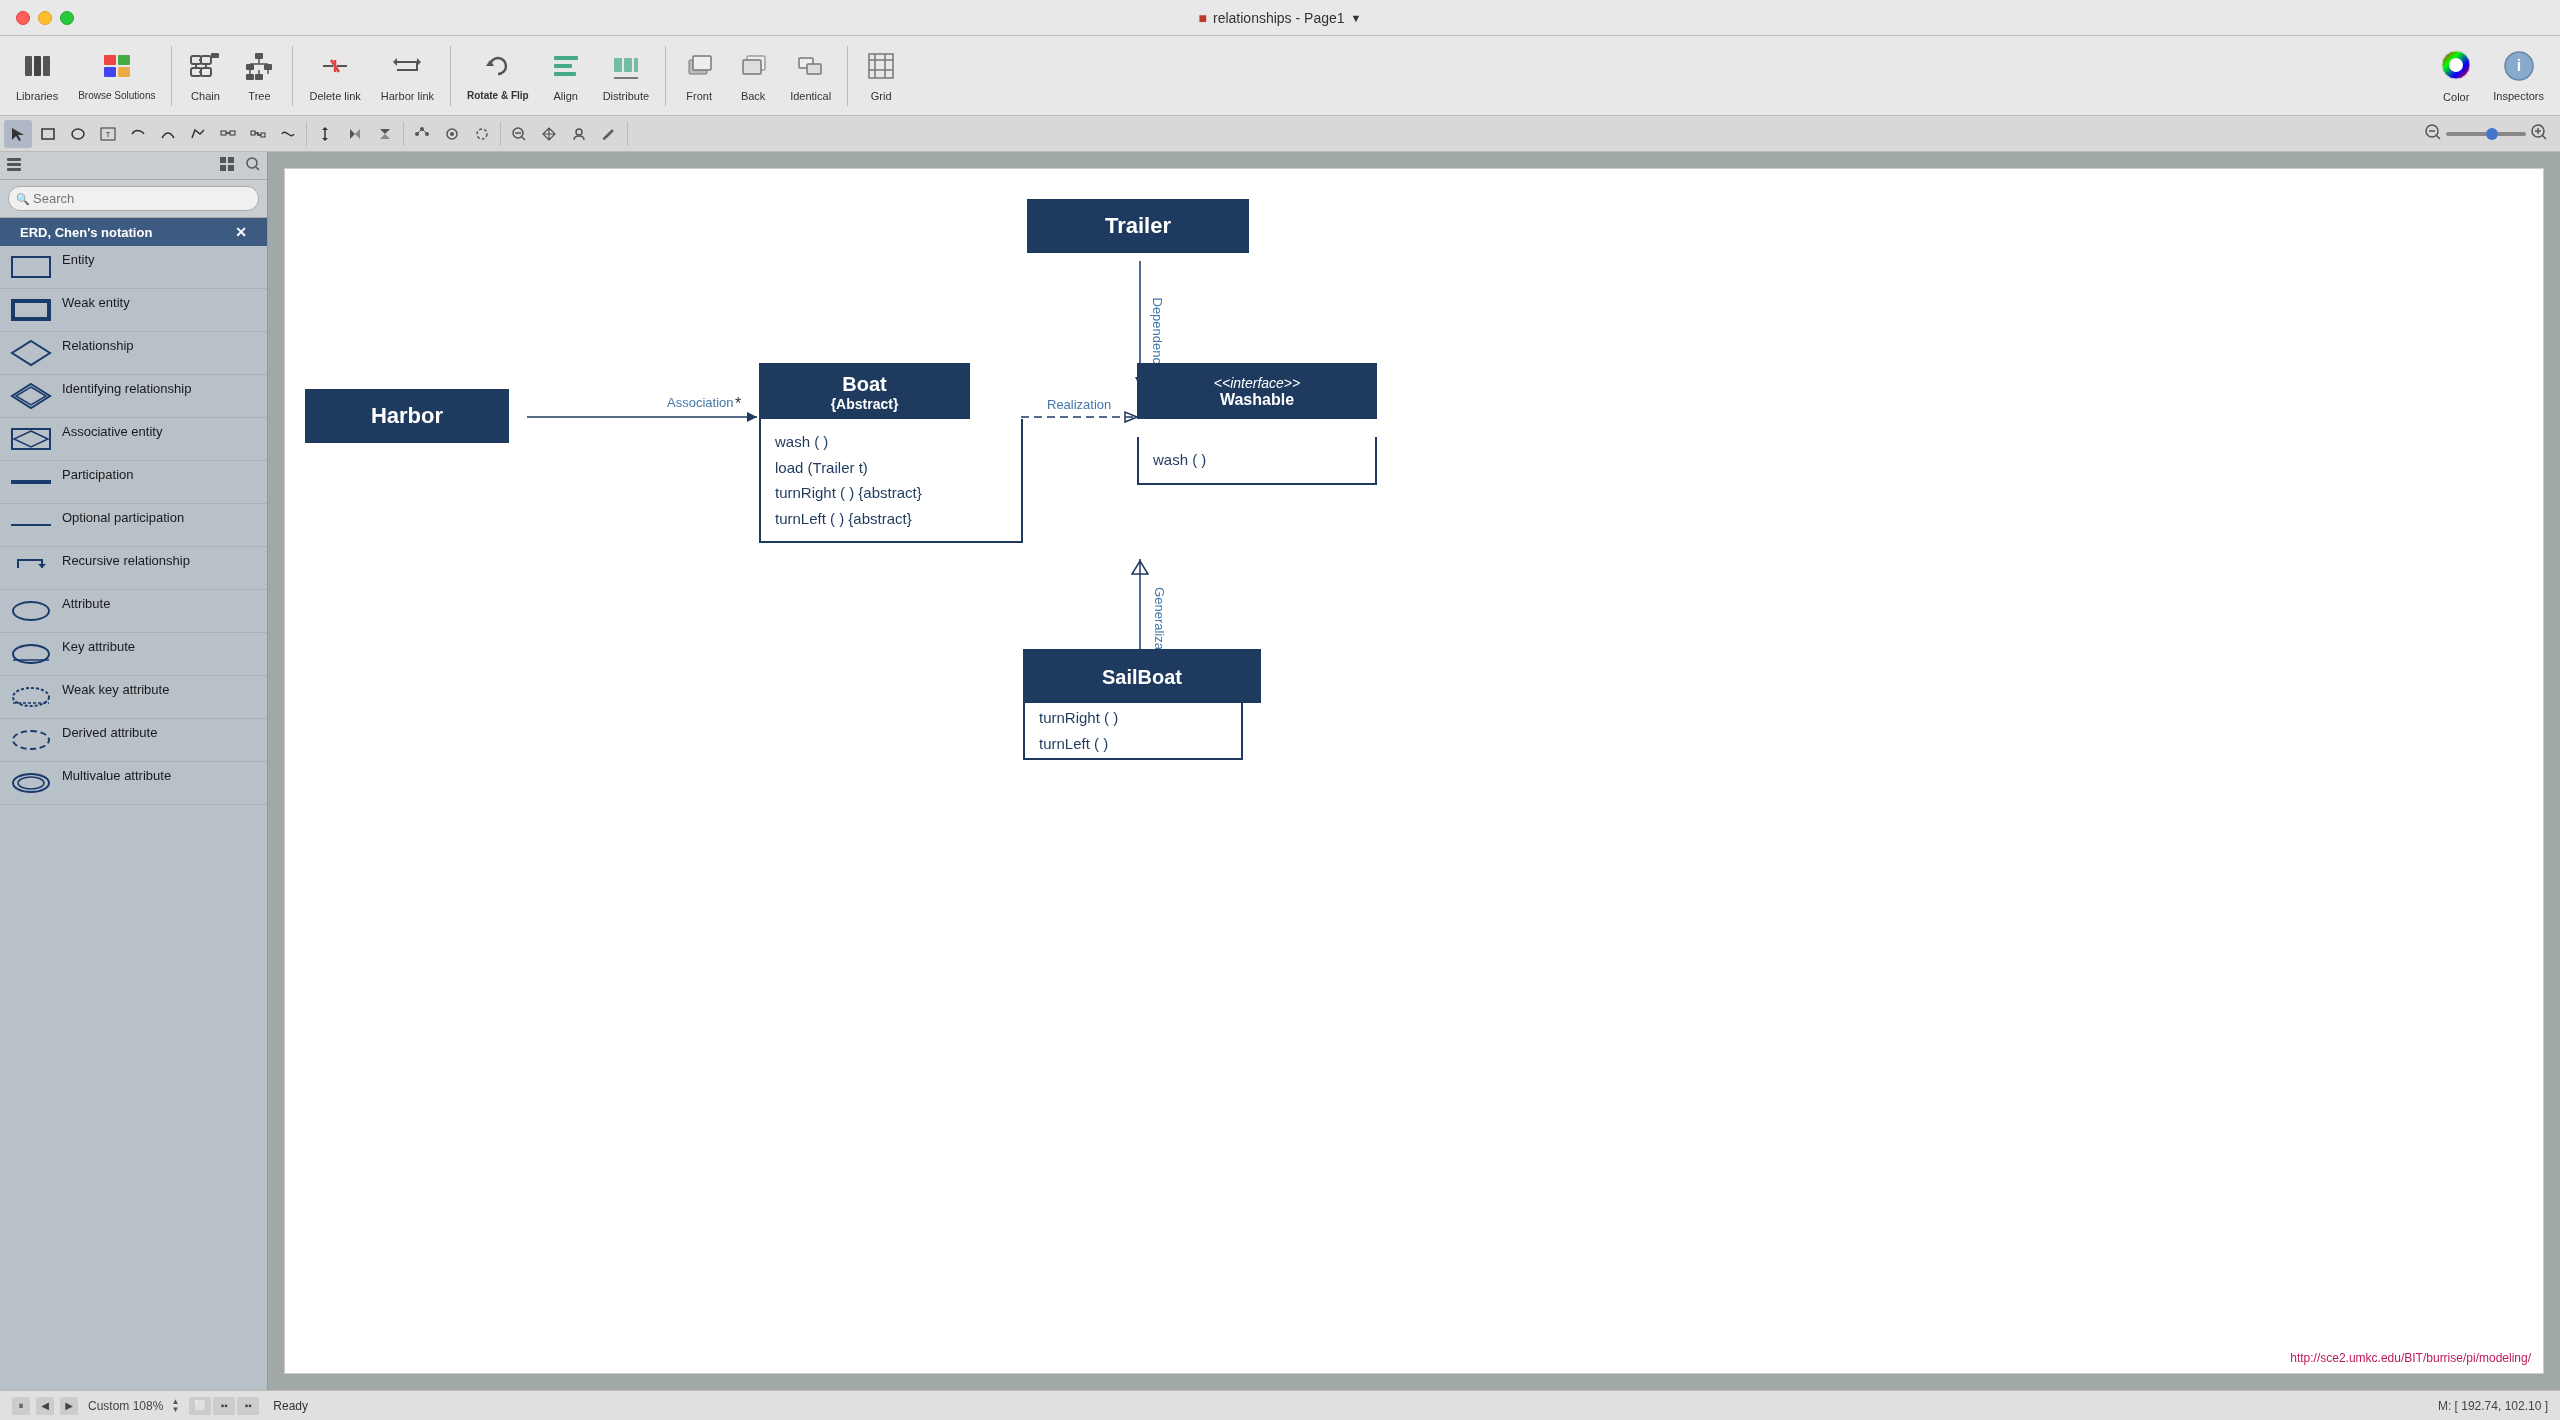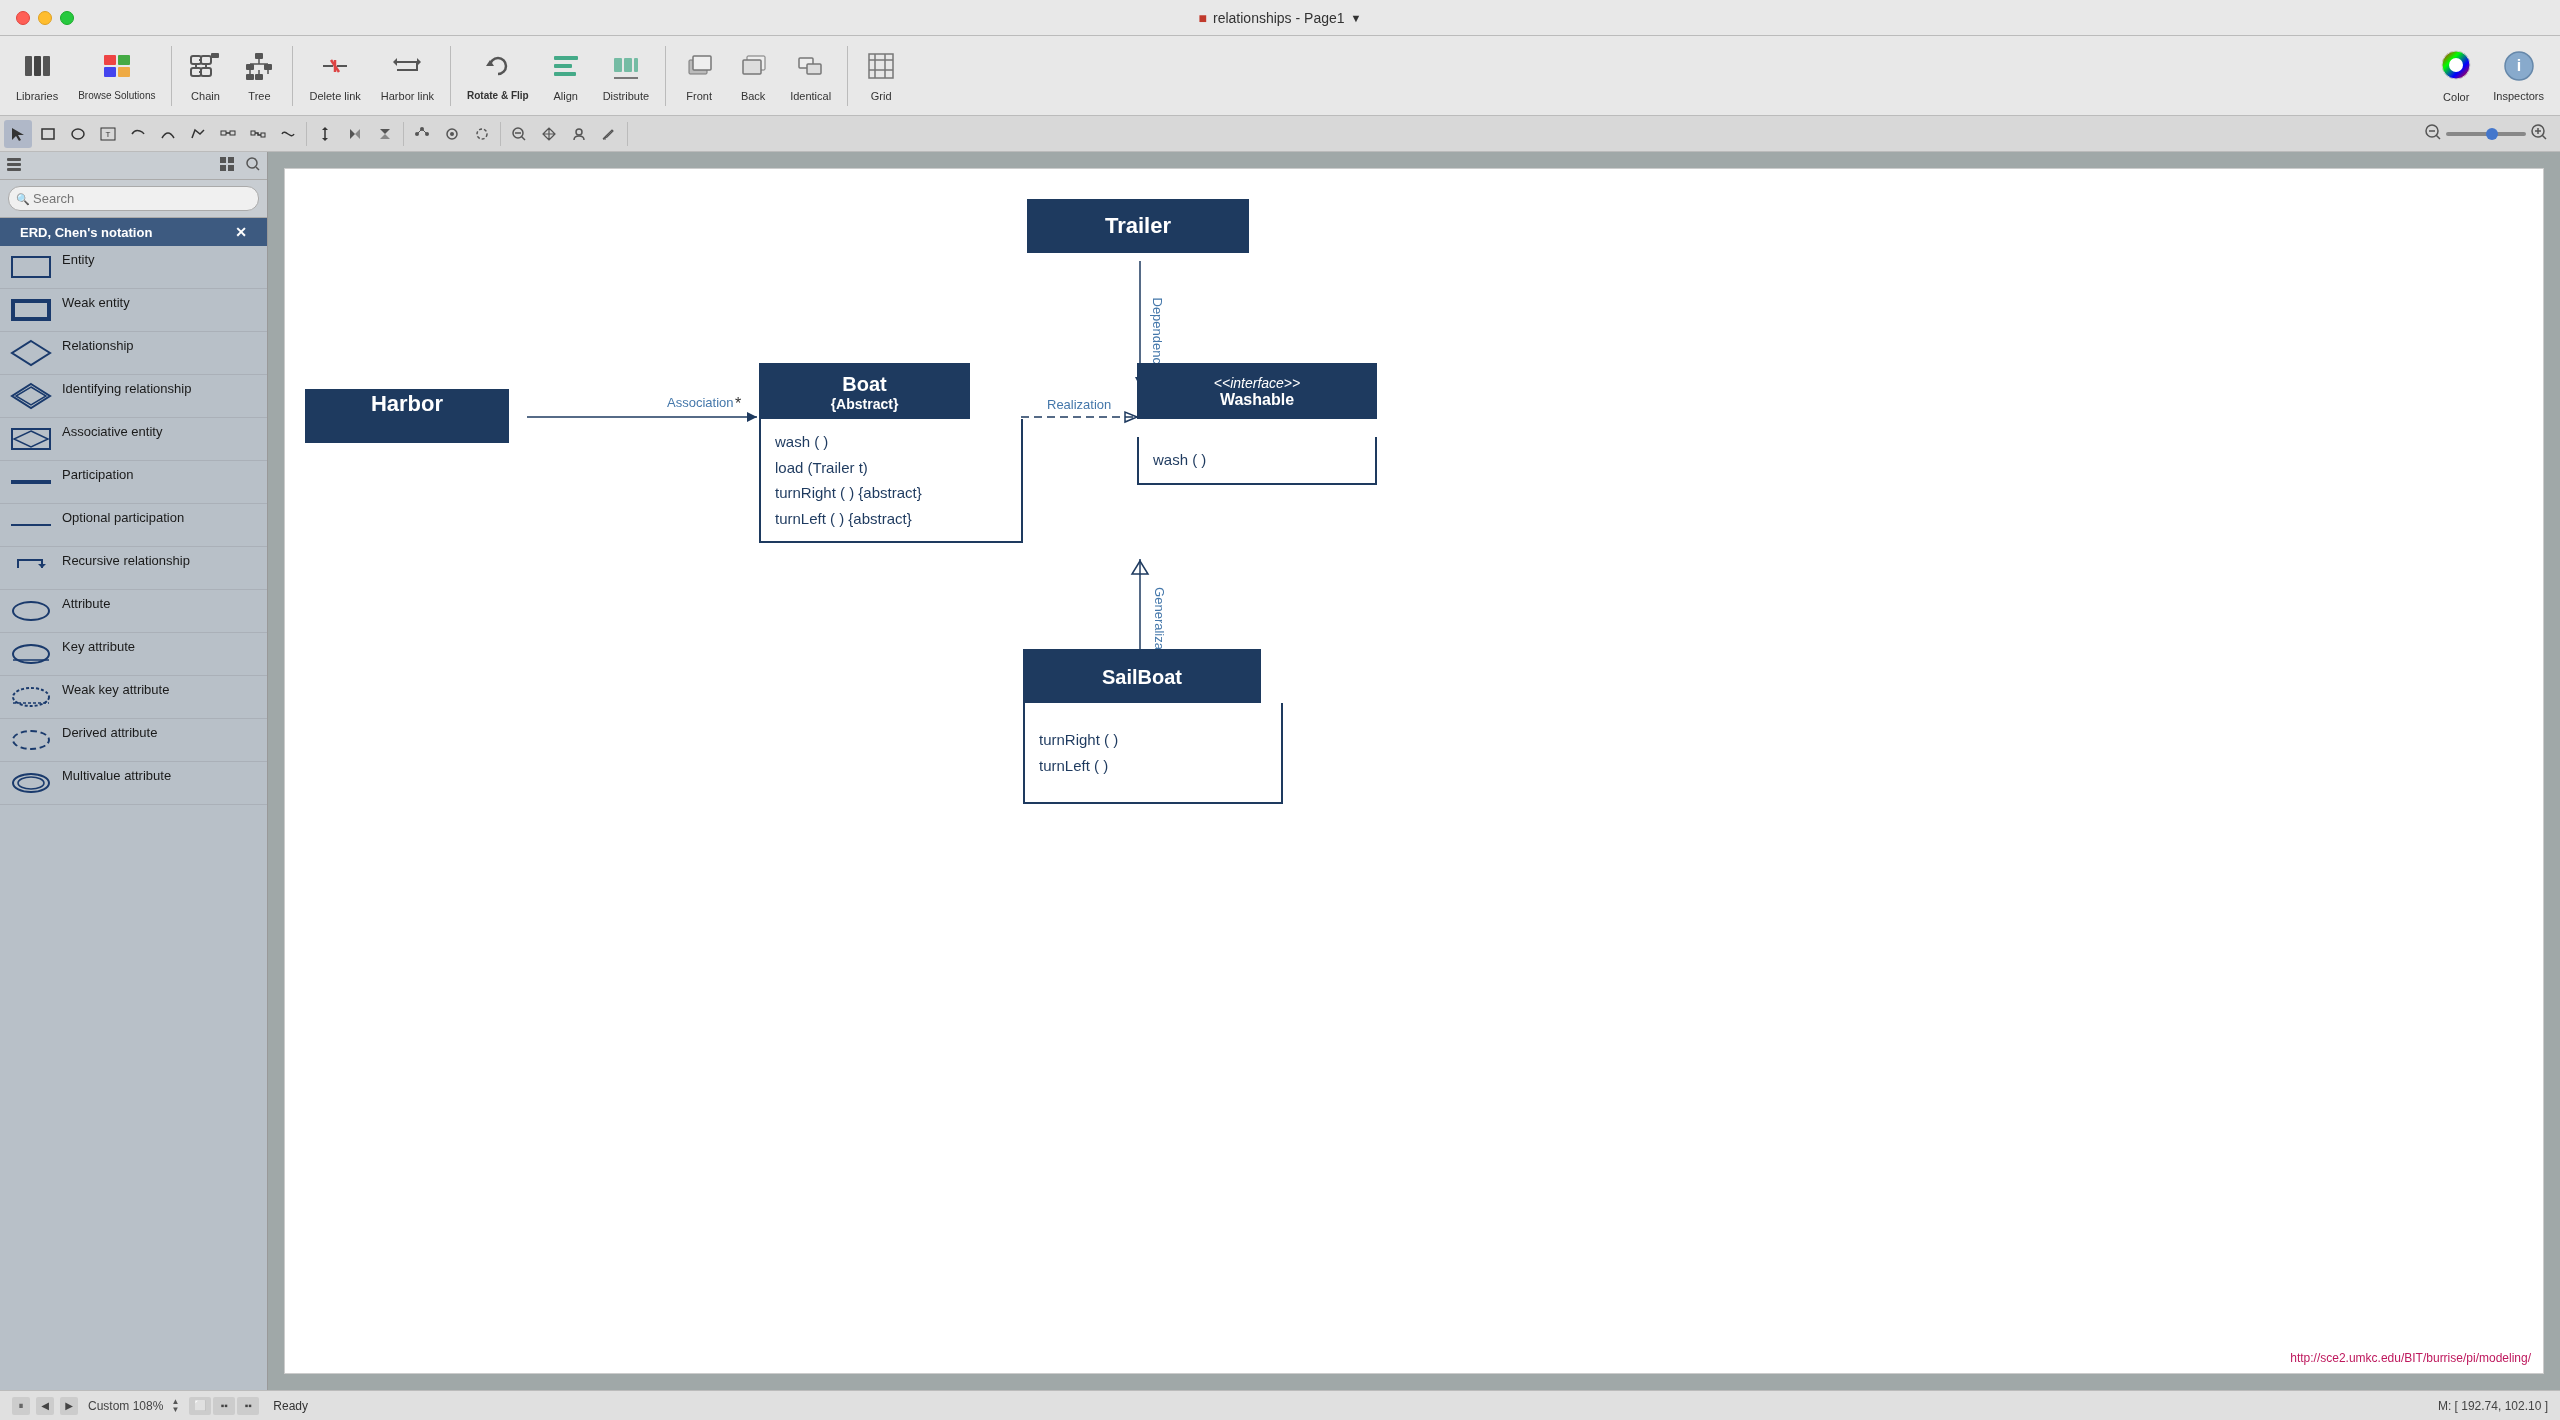--- a/index.html
+++ b/index.html
@@ -779,38 +779,38 @@
         <span style="font-size:14px;">{Abstract}</span>
       </div>
 
       <div style="position:absolute; left:474px; top:250px; width:264px; background:white; color:#1e3a5f; font-size:15px; padding:10px 14px; border:2px solid #1e3a5f; border-top:none; line-height:1.7; cursor:move;">
         <div>wash ( )</div>
         <div>load (Trailer t)</div>
         <div>turnRight ( ) {abstract}</div>
         <div>turnLeft ( ) {abstract}</div>
       </div>
 
-      <div style="position:absolute; left:20px; top:220px; width:204px; height:54px; background:#1e3a5f; color:white; font-size:22px; font-weight:bold; display:flex; align-items:flex-start; justify-content:center; border:2px solid #1e3a5f; cursor:move;">
+      <div style="position:absolute; left:20px; top:220px; width:204px; height:54px; background:#1e3a5f; color:white; font-size:22px; font-weight:bold; display:flex; align-items:center; justify-content:center; border:2px solid #1e3a5f; cursor:move;">
         <span>Harbor</span>
       </div>
 
       <div style="position:absolute; left:852px; top:194px; width:240px; background:#1e3a5f; color:white; font-size:16px; font-weight:bold; display:flex; flex-direction:column; align-items:center; justify-content:center; padding:10px; border:2px solid #1e3a5f; border-bottom:none; cursor:move;">
         <span style="font-style:italic; font-weight:normal; font-size:14px;">&lt;&lt;interface&gt;&gt;</span>
         <span>Washable</span>
       </div>
 
       <div style="position:absolute; left:852px; top:268px; width:240px; background:white; color:#1e3a5f; font-size:15px; padding:10px 14px; border:2px solid #1e3a5f; border-top:none; line-height:1.7; cursor:move;">
         <div>wash ( )</div>
       </div>
 
       <div style="position:absolute; left:738px; top:480px; width:238px; height:54px; background:#1e3a5f; color:white; font-size:20px; font-weight:bold; display:flex; align-items:center; justify-content:center; border:2px solid #1e3a5f; border-bottom:none; cursor:move;">
         <span>SailBoat</span>
       </div>
 
-      <div style="position:absolute; left:738px; top:534px; width:260px; background:white; color:#1e3a5f; font-size:15px; padding:24px 14px; border:2px solid #1e3a5f; border-top:none; line-height:1.7; cursor:move;">
+      <div style="position:absolute; left:738px; top:534px; width:220px; background:white; color:#1e3a5f; font-size:15px; padding:2px 14px; border:2px solid #1e3a5f; border-top:none; line-height:1.7; cursor:move;">
         <div>turnRight ( )</div>
         <div>turnLeft ( )</div>
       </div>
 
       <div style="position:absolute; bottom:8px; right:12px; font-size:12px; color:#4477aa;">
         <a style="color:#be185d; text-decoration:none;">http://sce2.umkc.edu/BIT/burrise/pi/modeling/</a>
       </div>
 
     </div>
   </div>

